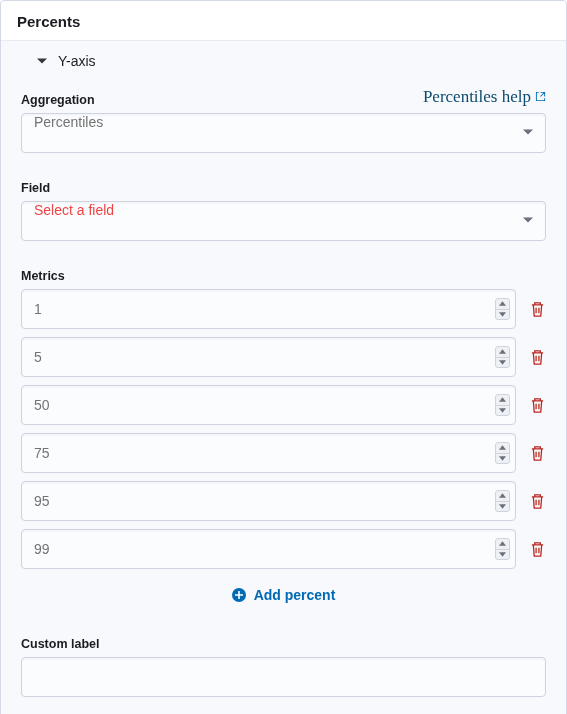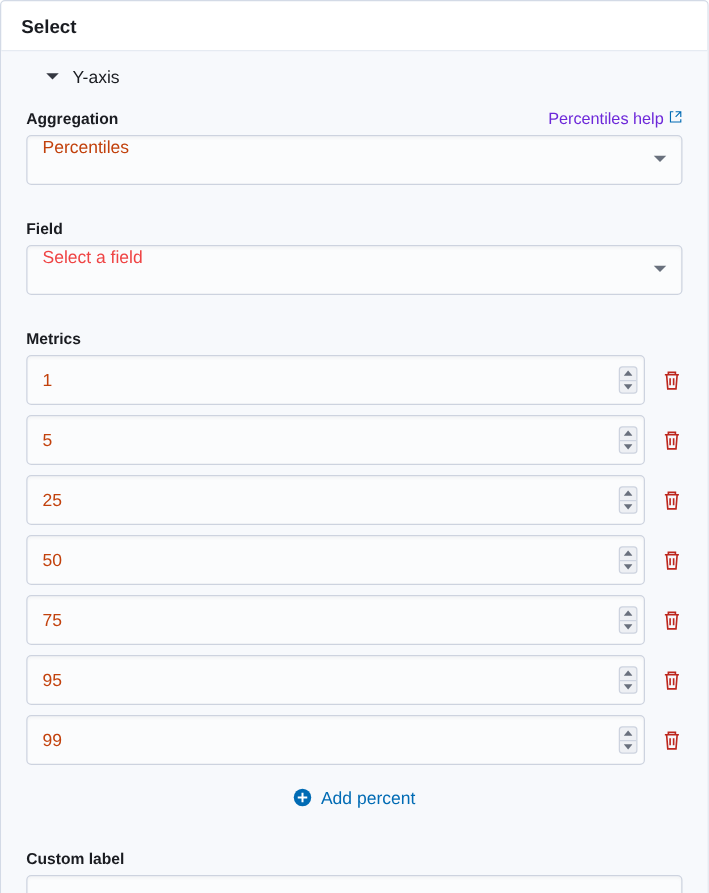--- a/index.html
+++ b/index.html
@@ -47,41 +47,42 @@
     align-items: flex-end;
     margin-top: 6px;
     margin-bottom: 6px;
   }
   .field-label {
     font-size: 12.5px;
     font-weight: 600;
     color: #1a1c21;
   }
   .help-link {
-    color: #6d28d9;
-    font-size: 13px;
+    color: #0c4a6e;
+    font-size: 17px;
     text-decoration: none;
     display: inline-flex;
     align-items: center;
     gap: 4px;
+    font-family: Liberation Serif, serif;
   }
   .help-link svg { width: 11px; height: 11px; fill: #006bb4; }
   .select-wrap {
     position: relative;
     width: 100%;
   }
   .select, .text-input, .num-input {
     width: 100%;
     height: 40px;
     background: #fbfcfd;
     border: 1px solid #cdd3df;
     border-radius: 4px;
     padding: 0 36px 0 12px;
     font-size: 14px;
-    color: #c2410c;
+    color: #737373;
     box-shadow: inset 0 2px 2px rgba(0,0,0,0.03);
   }
   .select.placeholder { color: #ef4444; }
   .select-caret {
     position: absolute;
     right: 12px;
     top: 50%;
     transform: translateY(-50%);
     pointer-events: none;
   }
@@ -128,20 +129,21 @@
   .trash-btn svg { width: 15px; height: 17px; fill: none; stroke: #bd271e; stroke-width: 1.4; }
   .add-row {
     display: flex;
     align-items: center;
     justify-content: center;
     gap: 8px;
     padding: 10px 0 6px 0;
     color: #006bb4;
     cursor: pointer;
     font-size: 14px;
+    font-weight: bold;
   }
   .plus-circle {
     width: 14px; height: 14px;
     background: #006bb4;
     border-radius: 50%;
     display: inline-flex; align-items: center; justify-content: center;
     color: #fff;
   }
   .plus-circle svg { width: 8px; height: 8px; fill: #fff; }
   .text-input { padding-right: 12px; }
@@ -152,21 +154,21 @@
     padding: 18px 4px 6px 4px;
     cursor: pointer;
   }
   .section-gap { margin-top: 28px; }
 </style>
 </head>
 <body>
 
 <div class="panel">
 
-  <div class="panel-title">Select</div>
+  <div class="panel-title">Percents</div>
 
   <div class="accordion">
 
     <div class="accordion-header">
       <span class="chev">
         <svg viewBox="0 0 12 12">
             <path d="M1 3.5 L6 8.5 L11 3.5 Z"></path>
           </svg>
       </span>
       <span>Y-axis</span>
@@ -245,39 +247,20 @@
                   </svg>
                 </div>
               </div></div>
             <span class="trash-btn">
               <svg viewBox="0 0 16 18">
                 <path d="M2 4h12M5 4V2h6v2M3.5 4l1 12h7l1-12M6.5 7v6M9.5 7v6"></path>
               </svg>
             </span>
           </div>
           <div class="percent-row">
-            <div class="num-wrap"><input type="text" class="num-input" value="25" style=""><div class="spinner">
-                <div>
-                  <svg viewBox="0 0 8 5">
-                    <path d="M0 5 L4 0 L8 5 Z"></path>
-                  </svg>
-                </div>
-                <div>
-                  <svg viewBox="0 0 8 5">
-                    <path d="M0 0 L4 5 L8 0 Z"></path>
-                  </svg>
-                </div>
-              </div></div>
-            <span class="trash-btn">
-              <svg viewBox="0 0 16 18">
-                <path d="M2 4h12M5 4V2h6v2M3.5 4l1 12h7l1-12M6.5 7v6M9.5 7v6"></path>
-              </svg>
-            </span>
-          </div>
-          <div class="percent-row">
             <div class="num-wrap"><input type="text" class="num-input" value="50" style=""><div class="spinner">
                 <div>
                   <svg viewBox="0 0 8 5">
                     <path d="M0 5 L4 0 L8 5 Z"></path>
                   </svg>
                 </div>
                 <div>
                   <svg viewBox="0 0 8 5">
                     <path d="M0 0 L4 5 L8 0 Z"></path>
                   </svg>

